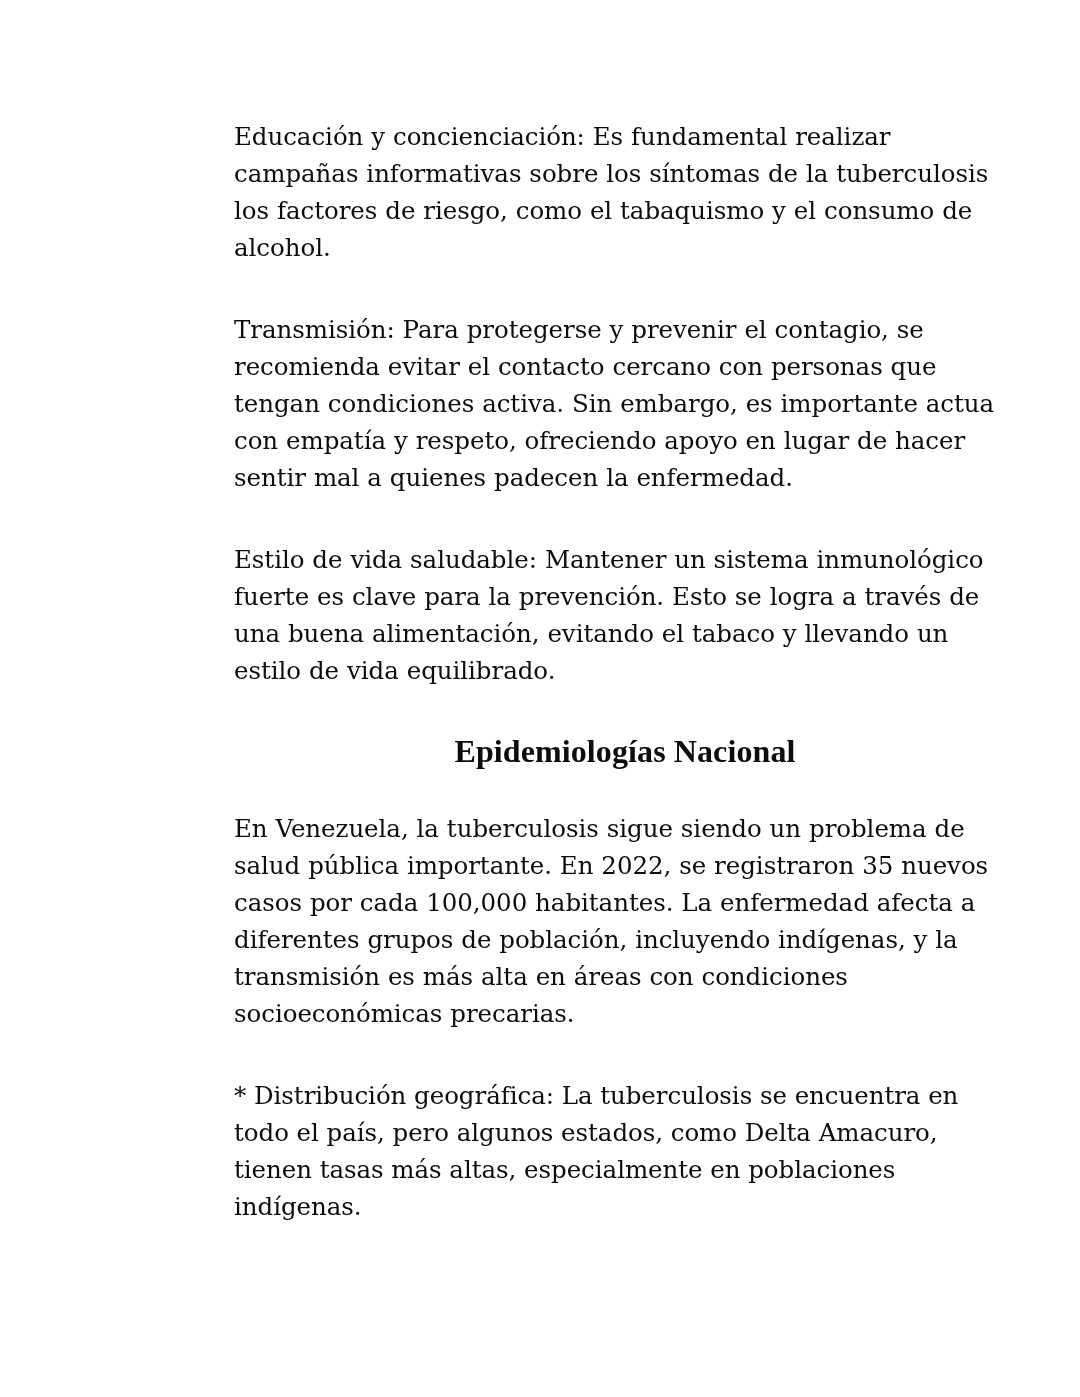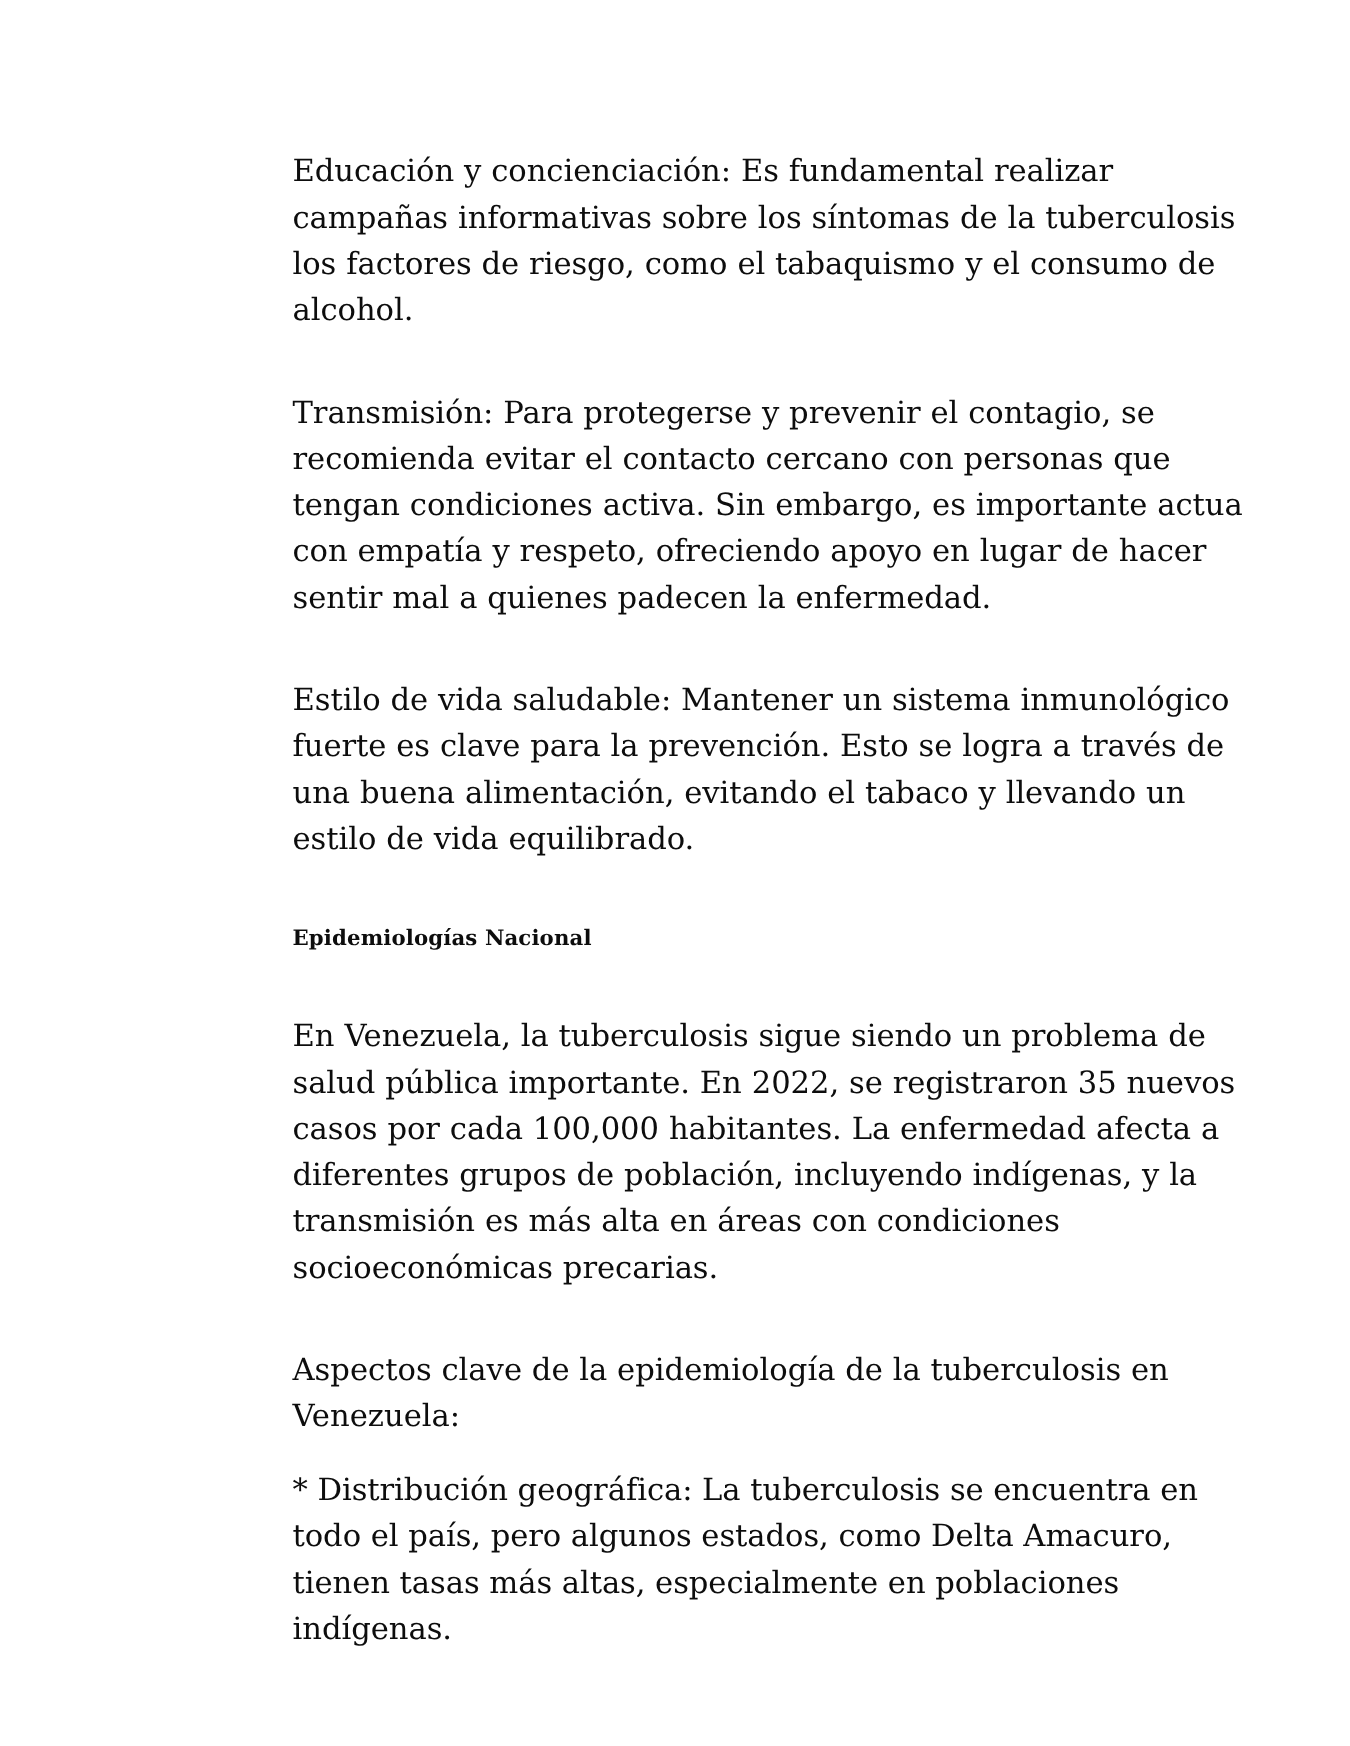--- a/index.html
+++ b/index.html
@@ -43,27 +43,28 @@
     text-align: left;
     word-spacing: 0.2px;
   }
 
   .para:last-child {
     margin-bottom: 0;
   }
 
   
   .section-heading {
-    font-size: 17px;
+    font-size: 32px;
     line-height: 34px;
     font-weight: bold;
-    text-align: left;
+    text-align: center;
     margin: 0;
     padding: 0;
     letter-spacing: 0.1px;
+    font-family: Liberation Serif, serif;
   }
 
   .heading-block {
     margin: 28px 0 42px 0;
   }
 
   
   .lead-line {
     font-size: 24.5px;
     line-height: 37px;
@@ -99,21 +100,20 @@
     <p class="doc-text para">Transmisión: Para protegerse y prevenir el contagio, se recomienda evitar el contacto cercano con personas que tengan condiciones activa. Sin embargo, es importante actuar con empatía y respeto, ofreciendo apoyo en lugar de hacer sentir mal a quienes padecen la enfermedad.</p>
 
     <p class="doc-text para">Estilo de vida saludable: Mantener un sistema inmunológico fuerte es clave para la prevención. Esto se logra a través de una buena alimentación, evitando el tabaco y llevando un estilo de vida equilibrado.</p>
 
     <div class="heading-block">
       <h2 class="doc-heading section-heading">Epidemiologías Nacional</h2>
     </div>
 
     <p class="doc-text para">En Venezuela, la tuberculosis sigue siendo un problema de salud pública importante. En 2022, se registraron 35 nuevos casos por cada 100,000 habitantes. La enfermedad afecta a diferentes grupos de población, incluyendo indígenas, y la transmisión es más alta en áreas con condiciones socioeconómicas precarias.</p>
 
-    <p class="doc-text lead-line">Aspectos clave de la epidemiología de la tuberculosis en Venezuela:</p>
 
     <ul class="bullet-list">
       <li class="doc-text bullet-item">* Distribución geográfica: La tuberculosis se encuentra en todo el país, pero algunos estados, como Delta Amacuro, tienen tasas más altas, especialmente en poblaciones indígenas.</li>
 
     </ul>
 
   </div>
 </div>
 
 </body></html>

